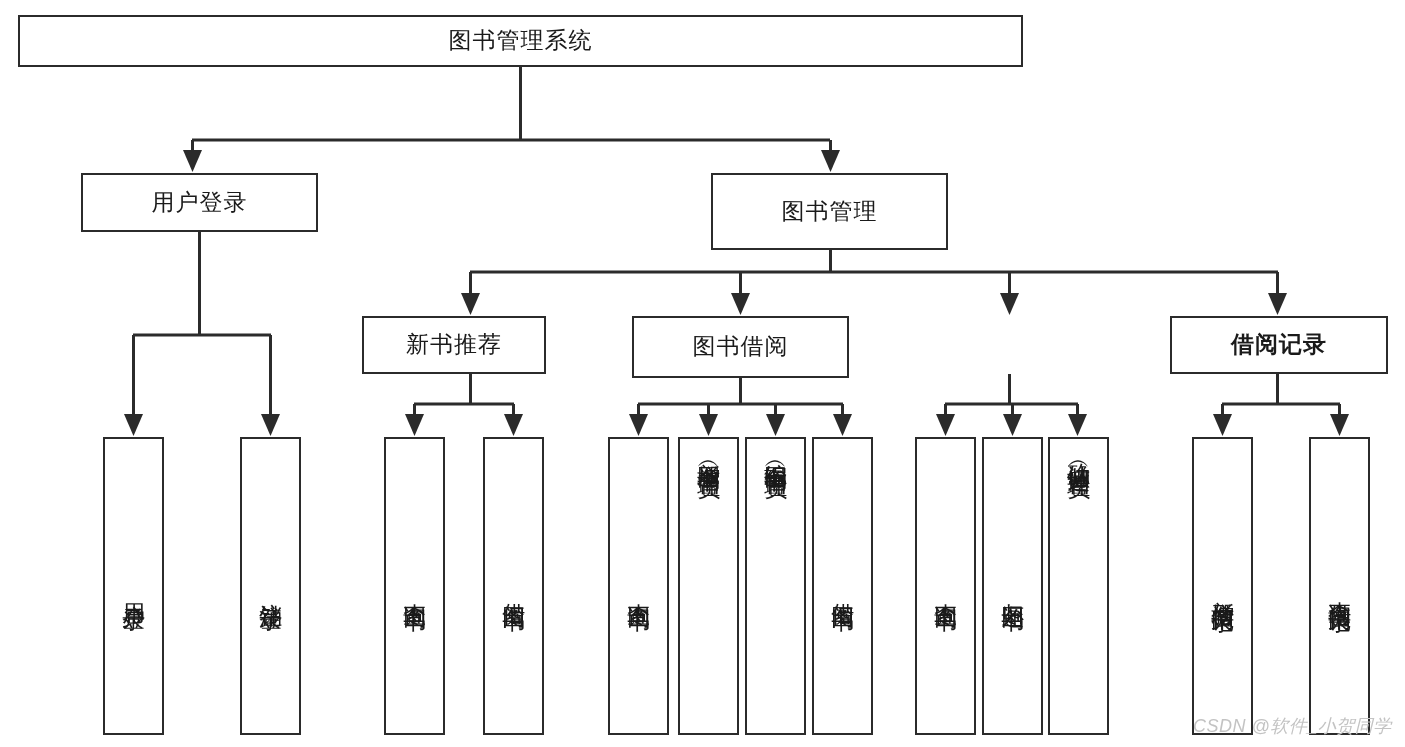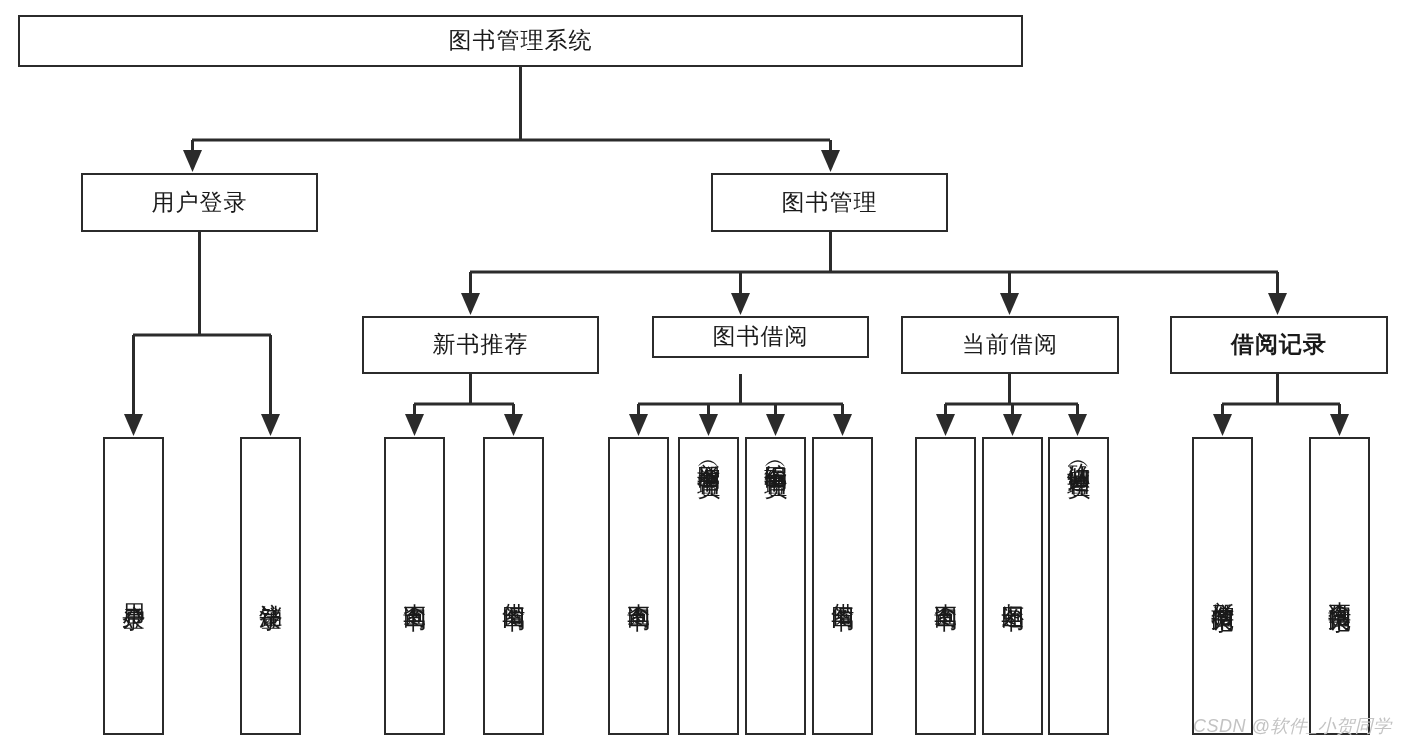--- a/index.html
+++ b/index.html
@@ -148,32 +148,29 @@
     </g>
   </svg>
 
   <div class="node horiz root" style="left:18px; top:15px; width:1005px; height:52px;">
     <span>图书管理系统</span>
   </div>
 
   <div class="node horiz" style="left:81px; top:173px; width:237px; height:59px;">
     <span>用户登录</span>
   </div>
-  <div class="node horiz" style="left:711px; top:173px; width:237px; height:59px;">
+  <div class="node horiz" style="left:711px; top:173px; width:237px; height:77px;">
     <span>图书管理</span>
   </div>
 
-  <div class="node horiz" style="left:362px; top:316px; width:237px; height:58px;">
+  <div class="node horiz" style="left:362px; top:316px; width:184px; height:58px;">
     <span>新书推荐</span>
   </div>
-  <div class="node horiz" style="left:632px; top:316px; width:217px; height:42px;margin-left:20px;">
+  <div class="node horiz" style="left:632px; top:316px; width:217px; height:62px;">
     <span>图书借阅</span>
-  </div>
-  <div class="node horiz" style="left:901px; top:316px; width:218px; height:58px;">
-    <span>当前借阅</span>
   </div>
   <div class="node horiz" style="left:1170px; top:316px; width:218px; height:58px;font-weight:bold;">
     <span>借阅记录</span>
   </div>
 
   <div class="node leaf center-v" style="left:103px; top:437px; width:61px; height:298px;">
     <span class="vtext">用户登录</span>
   </div>
   <div class="node leaf center-v" style="left:240px; top:437px; width:61px; height:298px;">
     <span class="vtext">注销登录</span>

